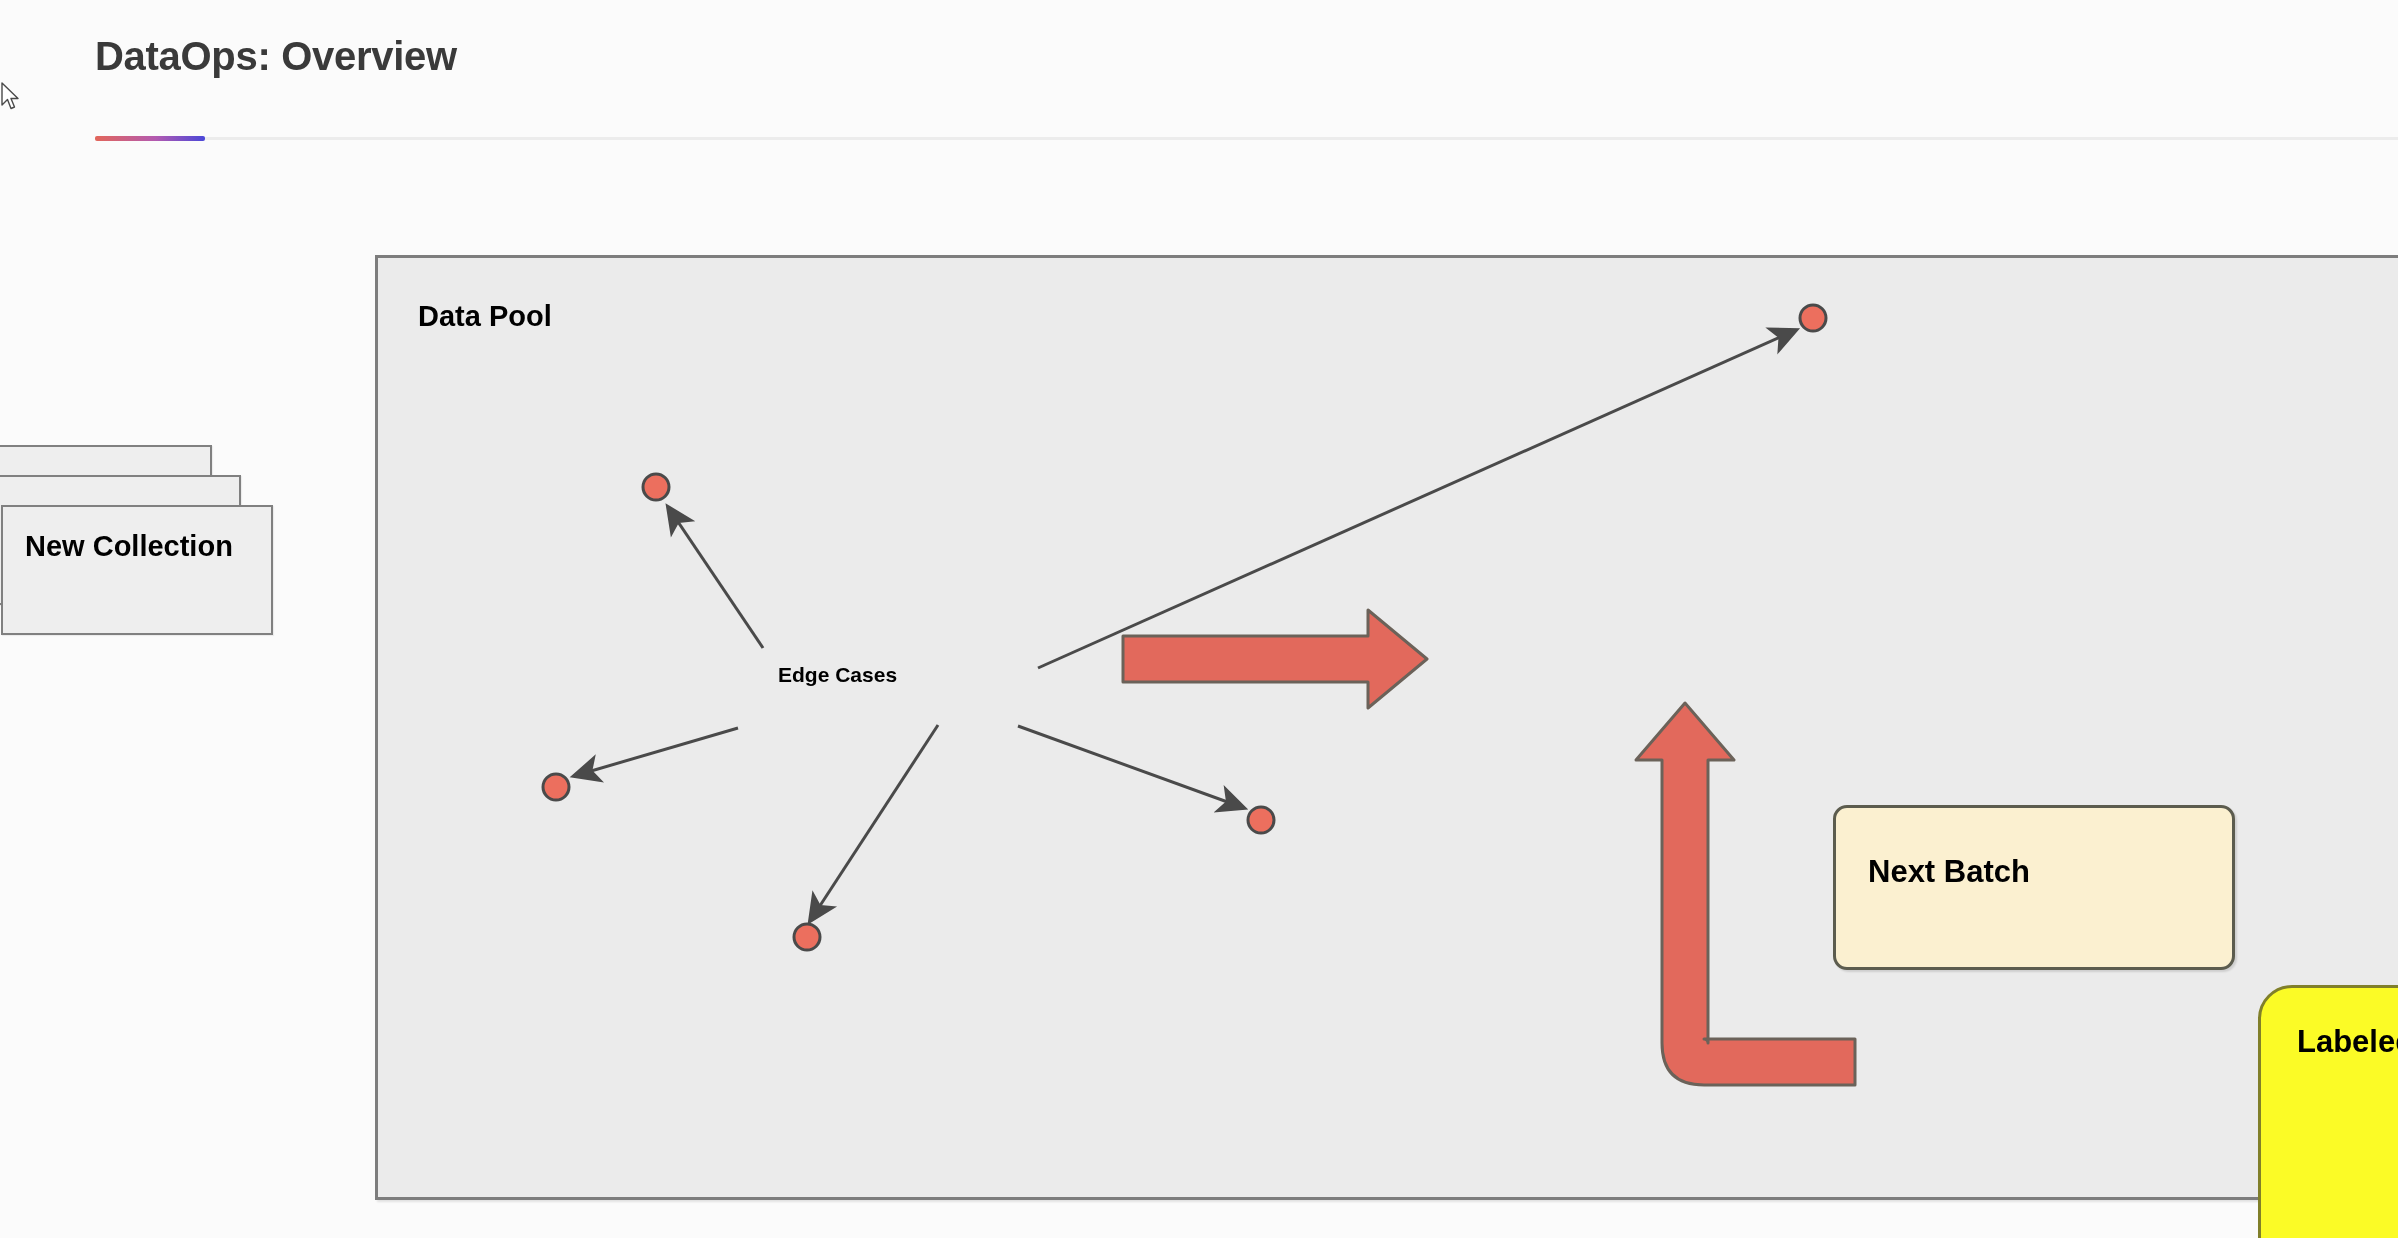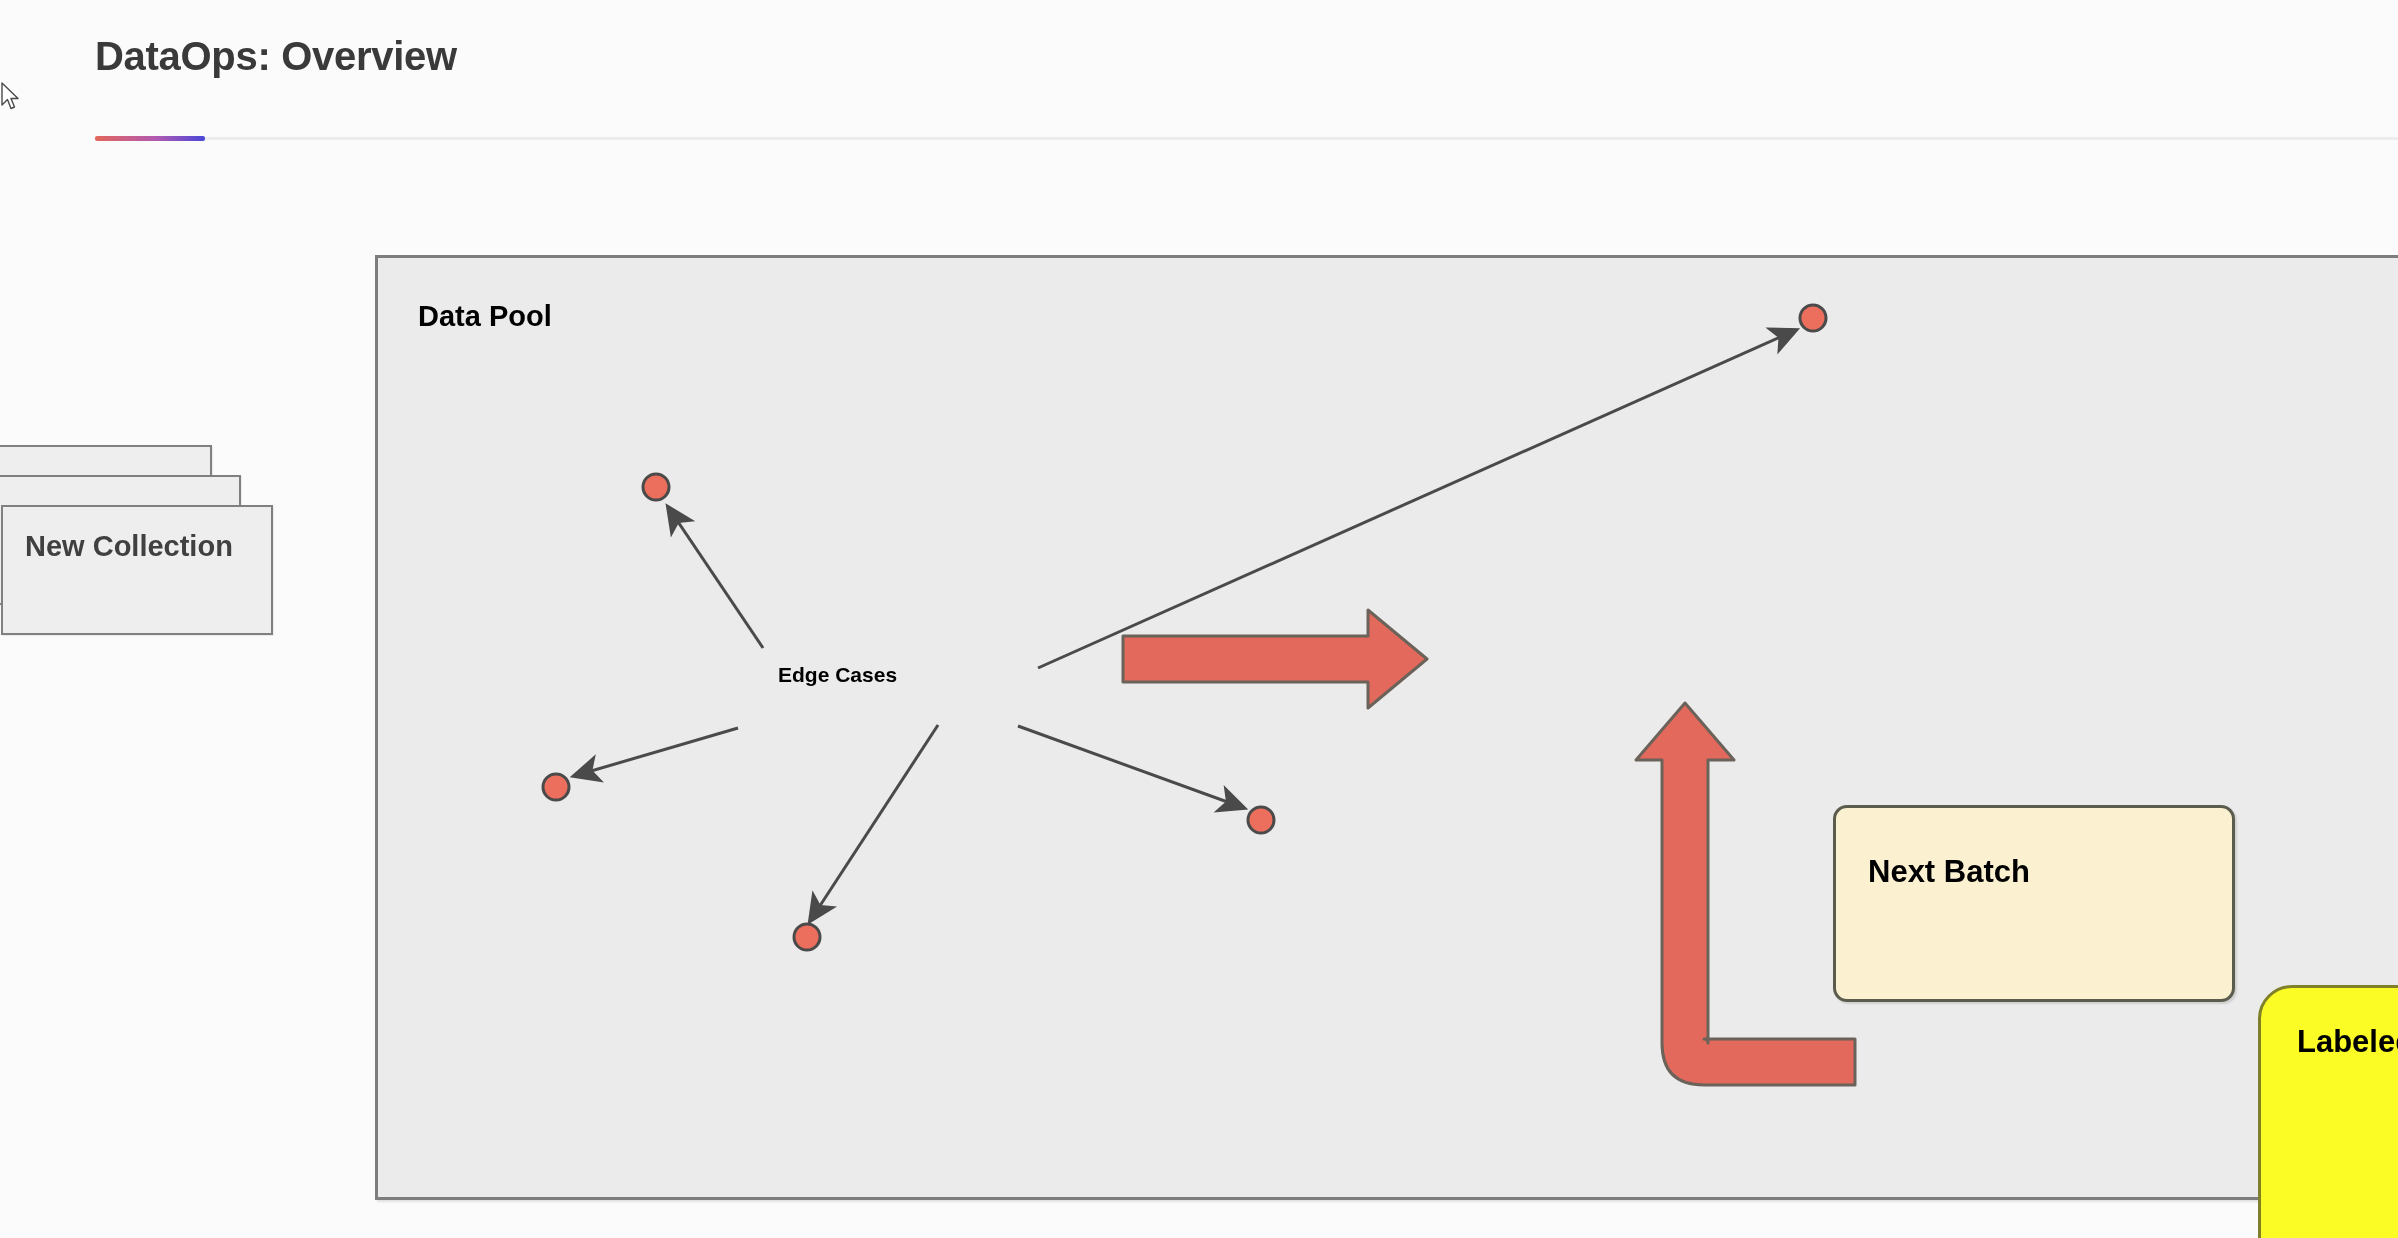--- a/index.html
+++ b/index.html
@@ -48,21 +48,21 @@
     box-shadow: 1px 1px 1px rgba(0,0,0,0.06);
   }
   .stack-card.c1 { left: 0px;  top: 0px;  width: 272px; height: 130px; }
   .stack-card.c2 { left: 29px; top: 30px; width: 272px; height: 130px; }
   .stack-card.c3 { left: 61px; top: 60px; width: 272px; height: 130px; }
   .stack-card-label {
     position: absolute;
     left: 22px; top: 22px;
     font-size: 29px;
     font-weight: bold;
-    color: #404040;
+    color: #000000;
     line-height: 1.18;
     width: 220px;
   }
 
   
   .data-pool {
     position: absolute;
     left: 375px; top: 255px;
     width: 2100px; height: 945px;
     background: #ebebeb;
@@ -93,21 +93,21 @@
     font-size: 21px;
     font-weight: bold;
     color: #000;
     white-space: nowrap;
   }
 
   
   .next-batch {
     position: absolute;
     left: 1455px; top: 547px;
-    width: 402px; height: 197px;
+    width: 402px; height: 165px;
     background: #fbf0d0;
     border: 3px solid #5c5c4e;
     border-radius: 14px;
     box-shadow: 2px 2px 2px rgba(0,0,0,0.12);
     padding-left: 32px;
   }
   .next-batch-label {
     position: absolute;
     left: 32px; top: 46px;
     font-size: 31px;

